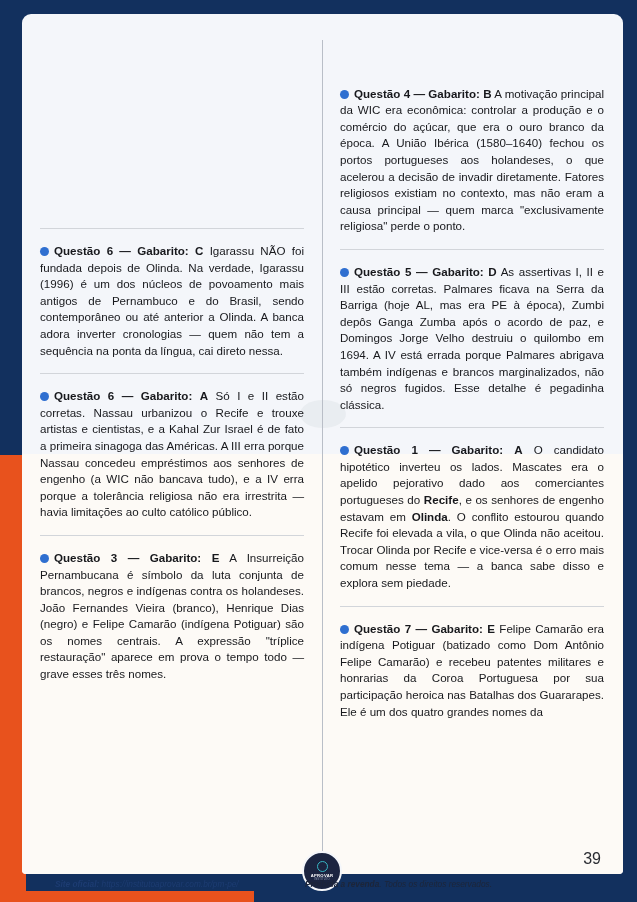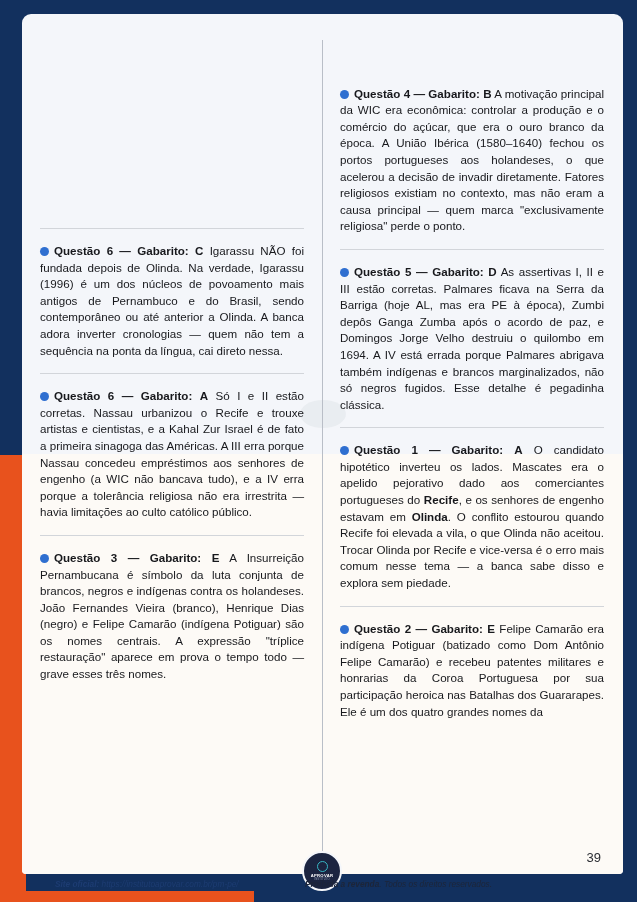--- a/index.html
+++ b/index.html
@@ -127,21 +127,21 @@
     border: 0;
     border-top: 1px solid #d2d5da;
     margin: 14px 0 14px 0;
   }
 
   
   #page-number {
     position: absolute;
     right: 22px;
     top: 836px;
-    font-size: 13px;
+    font-size: 16px;
     color: #2b2d33;
   }
 
   
   #footer {
     position: absolute;
     left: 0;
     bottom: 0;
     width: 520px;
     height: 42px;
@@ -277,21 +277,21 @@
 
         <p class="qtext">
           <span class="bullet"></span><b>Questão 1 — Gabarito:</b>
           <b>A</b>
           <span>O candidato hipotético inverteu os lados. Mascates era o apelido pejorativo dado aos comerciantes portugueses do </span><b>Recife</b><span>, e os senhores de engenho estavam em </span><b>Olinda</b><span>. O conflito estourou quando Recife foi elevada a vila, o que Olinda não aceitou. Trocar Olinda por Recife e vice-versa é o erro mais comum nesse tema — a banca sabe disso e explora sem piedade.</span>
         </p>
 
         <hr class="sep">
 
         <p class="qtext">
-          <span class="bullet"></span><b>Questão 2 — Gabarito:</b>
+          <span class="bullet"></span><b>Questão 7 — Gabarito:</b>
           <b>E</b>
           <span>Felipe Camarão era indígena Potiguar (batizado como Dom Antônio Felipe Camarão) e recebeu patentes militares e honrarias da Coroa Portuguesa por sua participação heroica nas Batalhas dos Guararapes. Ele é um dos quatro grandes nomes da</span>
         </p>
 
       </div>
     </div>
 
     <div id="page-number">39</div>
   </div>
 

